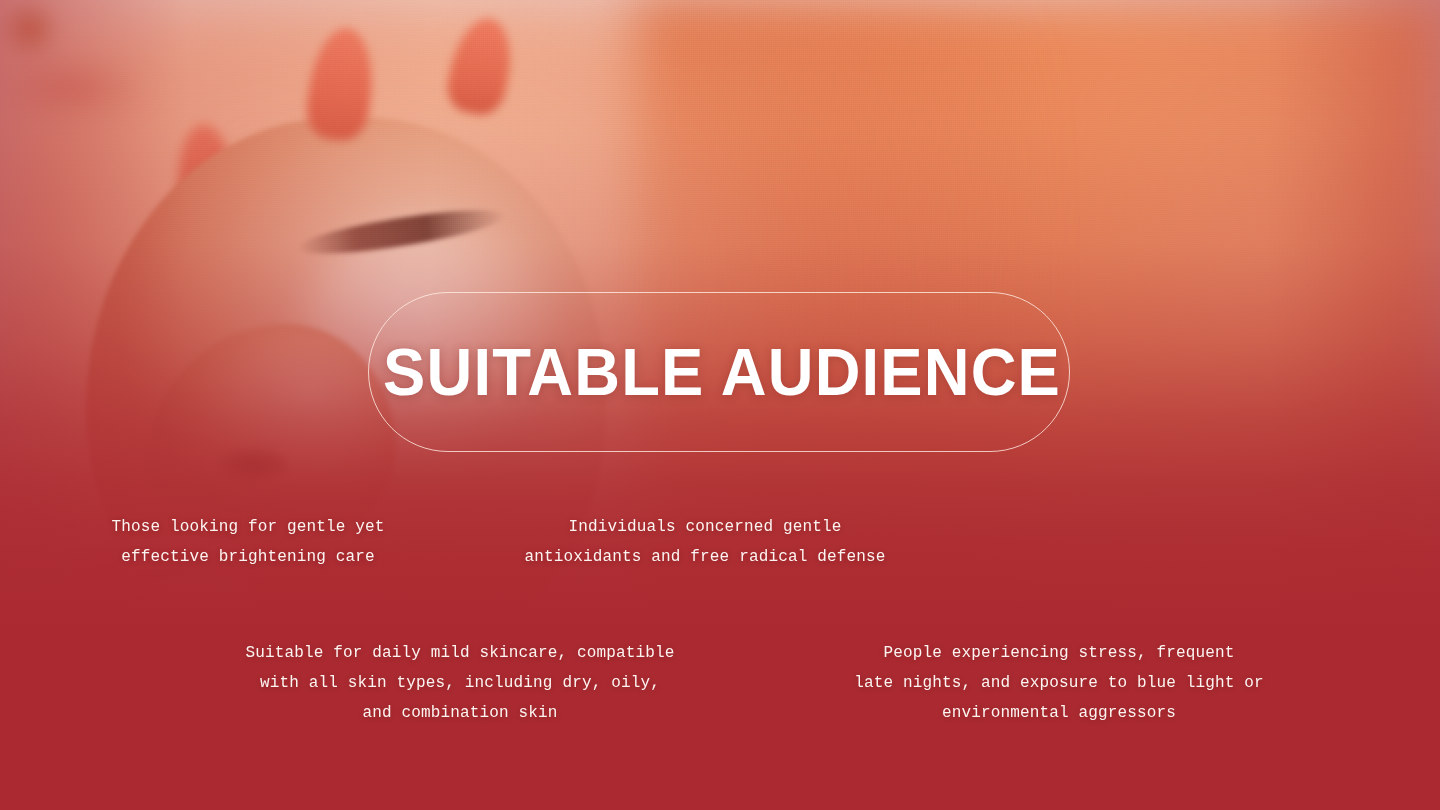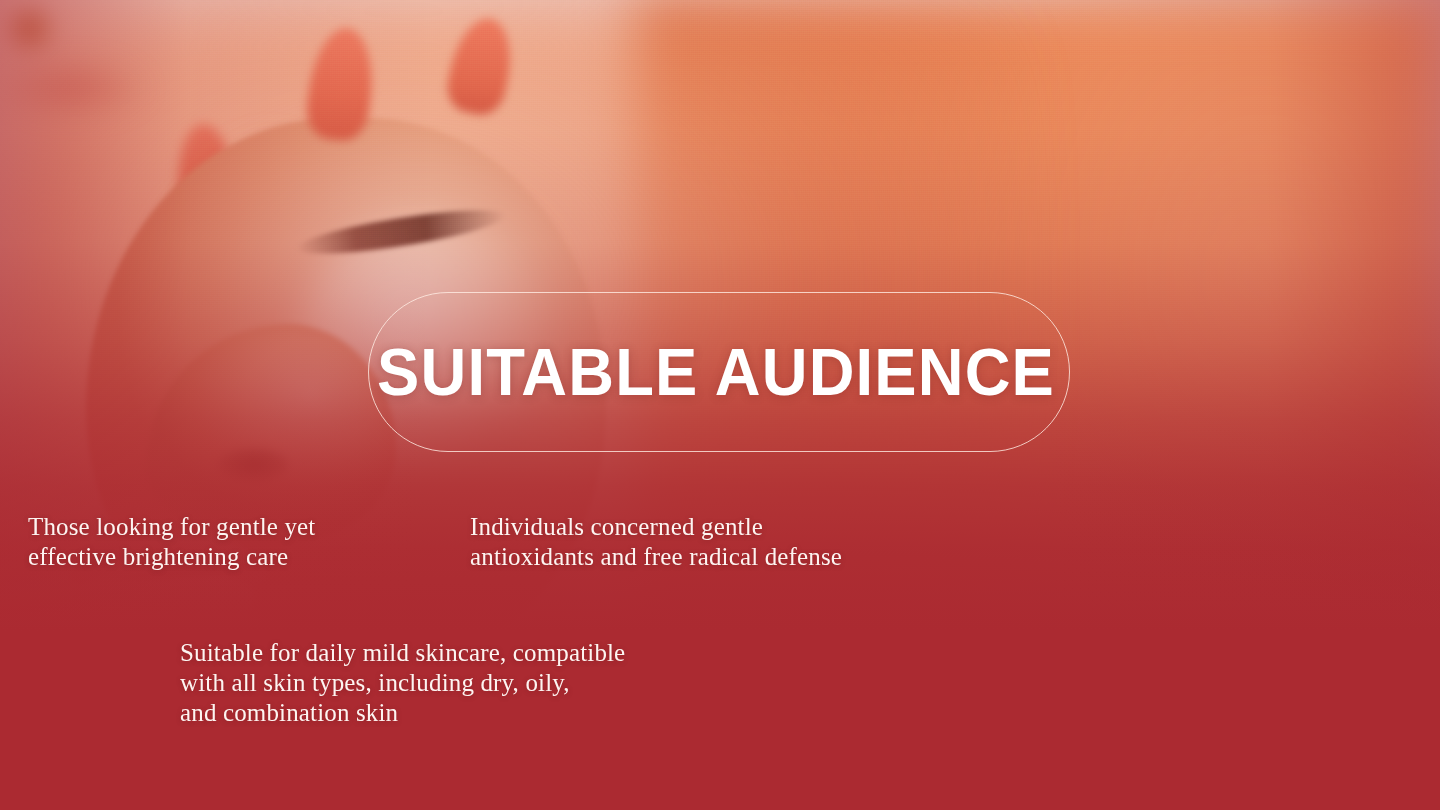--- a/index.html
+++ b/index.html
@@ -177,44 +177,44 @@
   }
 
   
   .title-pill{
     position:absolute;
     left:368px; top:292px;
     width:702px; height:160px;
     box-sizing:border-box;
     border:1.4px solid rgba(255,236,228,.80);
     border-radius:80px;
-    display:flex; align-items:center; justify-content:flex-end;
+    display:flex; align-items:center; justify-content:flex-start;
   }
   .title-text{
     color:#FFFFFF;
     font-family:"Liberation Sans", sans-serif;
     font-weight:700;
     font-size:66px;
     letter-spacing:1.2px;
     line-height:1;
     white-space:nowrap;
     transform:scaleX(.96);
     text-shadow:0 1px 10px rgba(120,32,30,.30);
   }
 
   
   .row{position:absolute; display:flex; width:100%;}
   .row-top{top:512px; left:0;}
   .row-bottom{top:638px; left:0;gap:29px;}
 
   .cell{
     color:#FDF4F1;
-    text-align:left;
-    font-family:Liberation Serif, serif;
-    font-size:25px;
+    text-align:center;
+    font-family:Liberation Mono, monospace;
+    font-size:16px;
     font-weight:400;
     line-height:30px;
     letter-spacing:.15px;
     text-shadow:0 1px 5px rgba(110,26,28,.45);
     white-space:pre-line;
   }
   .c-left   {width:440px; margin-left:28px;}
   .c-mid    {width:470px;}
   .c-right  {width:470px; margin-left:2px;}
 
@@ -266,15 +266,18 @@
     <div class="cell c-left">Those looking for gentle yet
 effective brightening care</div>
     <div class="cell c-right">Individuals concerned gentle
 antioxidants and free radical defense</div>
   </div>
 
   <div class="row row-bottom">
     <div class="cell b-left">Suitable for daily mild skincare, compatible
 with all skin types, including dry, oily,
 and combination skin</div>
+    <div class="cell b-right">People experiencing stress, frequent
+late nights, and exposure to blue light or
+environmental aggressors</div>
   </div>
 
 </div>
 
 </body></html>

